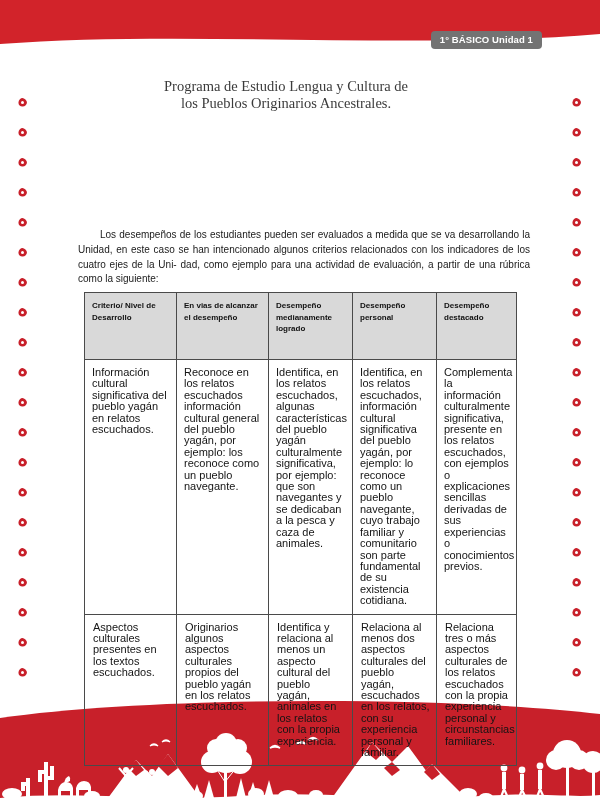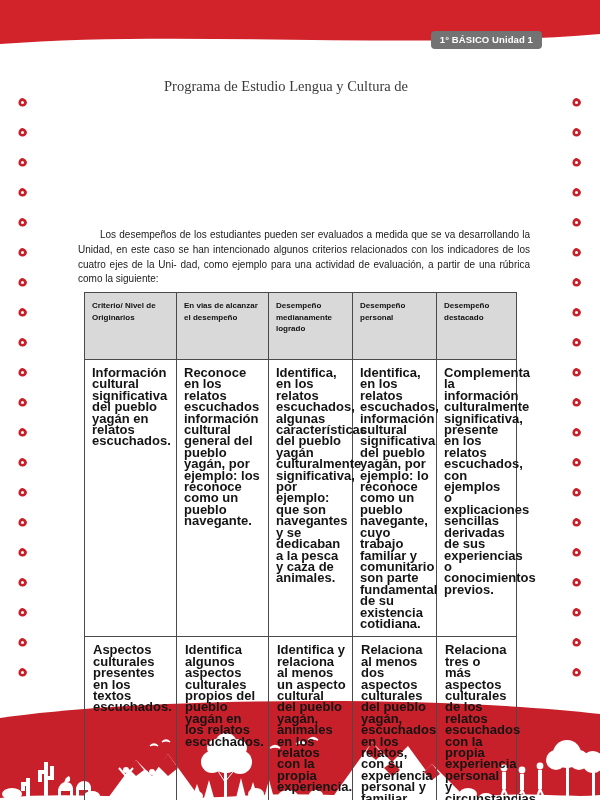--- a/index.html
+++ b/index.html
@@ -136,25 +136,25 @@
     left: 84px;
     top: 292px;
     width: 432px;
     border-collapse: collapse;
     table-layout: fixed;
   }
   .rubric td, .rubric th {
     border: 1px solid #4a4a4a;
     vertical-align: top;
     padding: 7px 6px 7px 7px;
-    font-size: 13px;
+    font-size: 11px;
     line-height: 11.4px;
     color: #141414;
     text-align: left;
-    font-weight: bold;
+    font-weight: normal;
   }
   .rubric thead th {
     background: #d9d9d9;
     font-weight: bold;
     font-size: 8px;
     line-height: 11.6px;
     height: 52px;
     color: #111111;
   }
   .rubric tbody td { height: 180px; }
@@ -228,53 +228,54 @@
   <div class="orn" style="top:578px"></div>
   <div class="orn" style="top:608px"></div>
   <div class="orn" style="top:638px"></div>
   <div class="orn" style="top:668px"></div>
 </div>
 
 <div class="content">
 
   <div class="doc-title">
     <span>Programa de Estudio Lengua y Cultura de</span><br>
+    <span>los Pueblos Originarios Ancestrales.</span>
   </div>
 
 
   <p class="intro">Los desempeños de los estudiantes pueden ser evaluados a medida que se va desarrollando la Unidad, en este caso se han intencionado algunos criterios relacionados con los indicadores de los cuatro ejes de la Uni- dad, como ejemplo para una actividad de evaluación, a partir de una rúbrica como la siguiente:</p>
 
   <table class="rubric">
     <colgroup>
       <col class="c1">
         <col class="c2">
         <col class="c3">
         <col class="c4">
         <col class="c5">
     </colgroup>
     <thead>
       <tr>
-        <th>Criterio/ Nivel de Originarios</th>
+        <th>Criterio/ Nivel de Desarrollo</th>
         <th>En vias de alcanzar el desempeño</th>
         <th>Desempeño medianamente logrado</th>
         <th>Desempeño personal</th>
         <th>Desempeño destacado</th>
       </tr>
     </thead>
     <tbody>
       <tr class="row1">
         <td>Información cultural significativa del pueblo yagán en relatos escuchados.</td>
         <td>Reconoce en los relatos escuchados información cultural general del pueblo yagán, por ejemplo: los reconoce como un pueblo navegante.</td>
         <td>Identifica, en los relatos escuchados, algunas características del pueblo yagán culturalmente significativa, por ejemplo: que son navegantes y se dedicaban a la pesca y caza de animales.</td>
         <td>Identifica, en los relatos escuchados, información cultural significativa del pueblo yagán, por ejemplo: lo reconoce como un pueblo navegante, cuyo trabajo familiar y comunitario son parte fundamental de su existencia cotidiana.</td>
         <td>Complementa la información culturalmente significativa, presente en los relatos escuchados, con ejemplos o explicaciones sencillas derivadas de sus experiencias o conocimientos previos.</td>
       </tr>
       <tr class="row2">
         <td>Aspectos culturales presentes en los textos escuchados.</td>
-        <td>Identifica algunos aspectos culturales propios del pueblo yagán en los relatos escuchados.</td>
+        <td>Originarios algunos aspectos culturales propios del pueblo yagán en los relatos escuchados.</td>
         <td>Identifica y relaciona al menos un aspecto cultural del pueblo yagán, animales en los relatos con la propia experiencia.</td>
         <td>Relaciona al menos dos aspectos culturales del pueblo yagán, escuchados en los relatos, con su experiencia personal y familiar.</td>
         <td>Relaciona tres o más aspectos culturales de los relatos escuchados con la propia experiencia personal y circunstancias familiares.</td>
       </tr>
     </tbody>
   </table>
 
 </div>
 
 <div class="footer-art">

